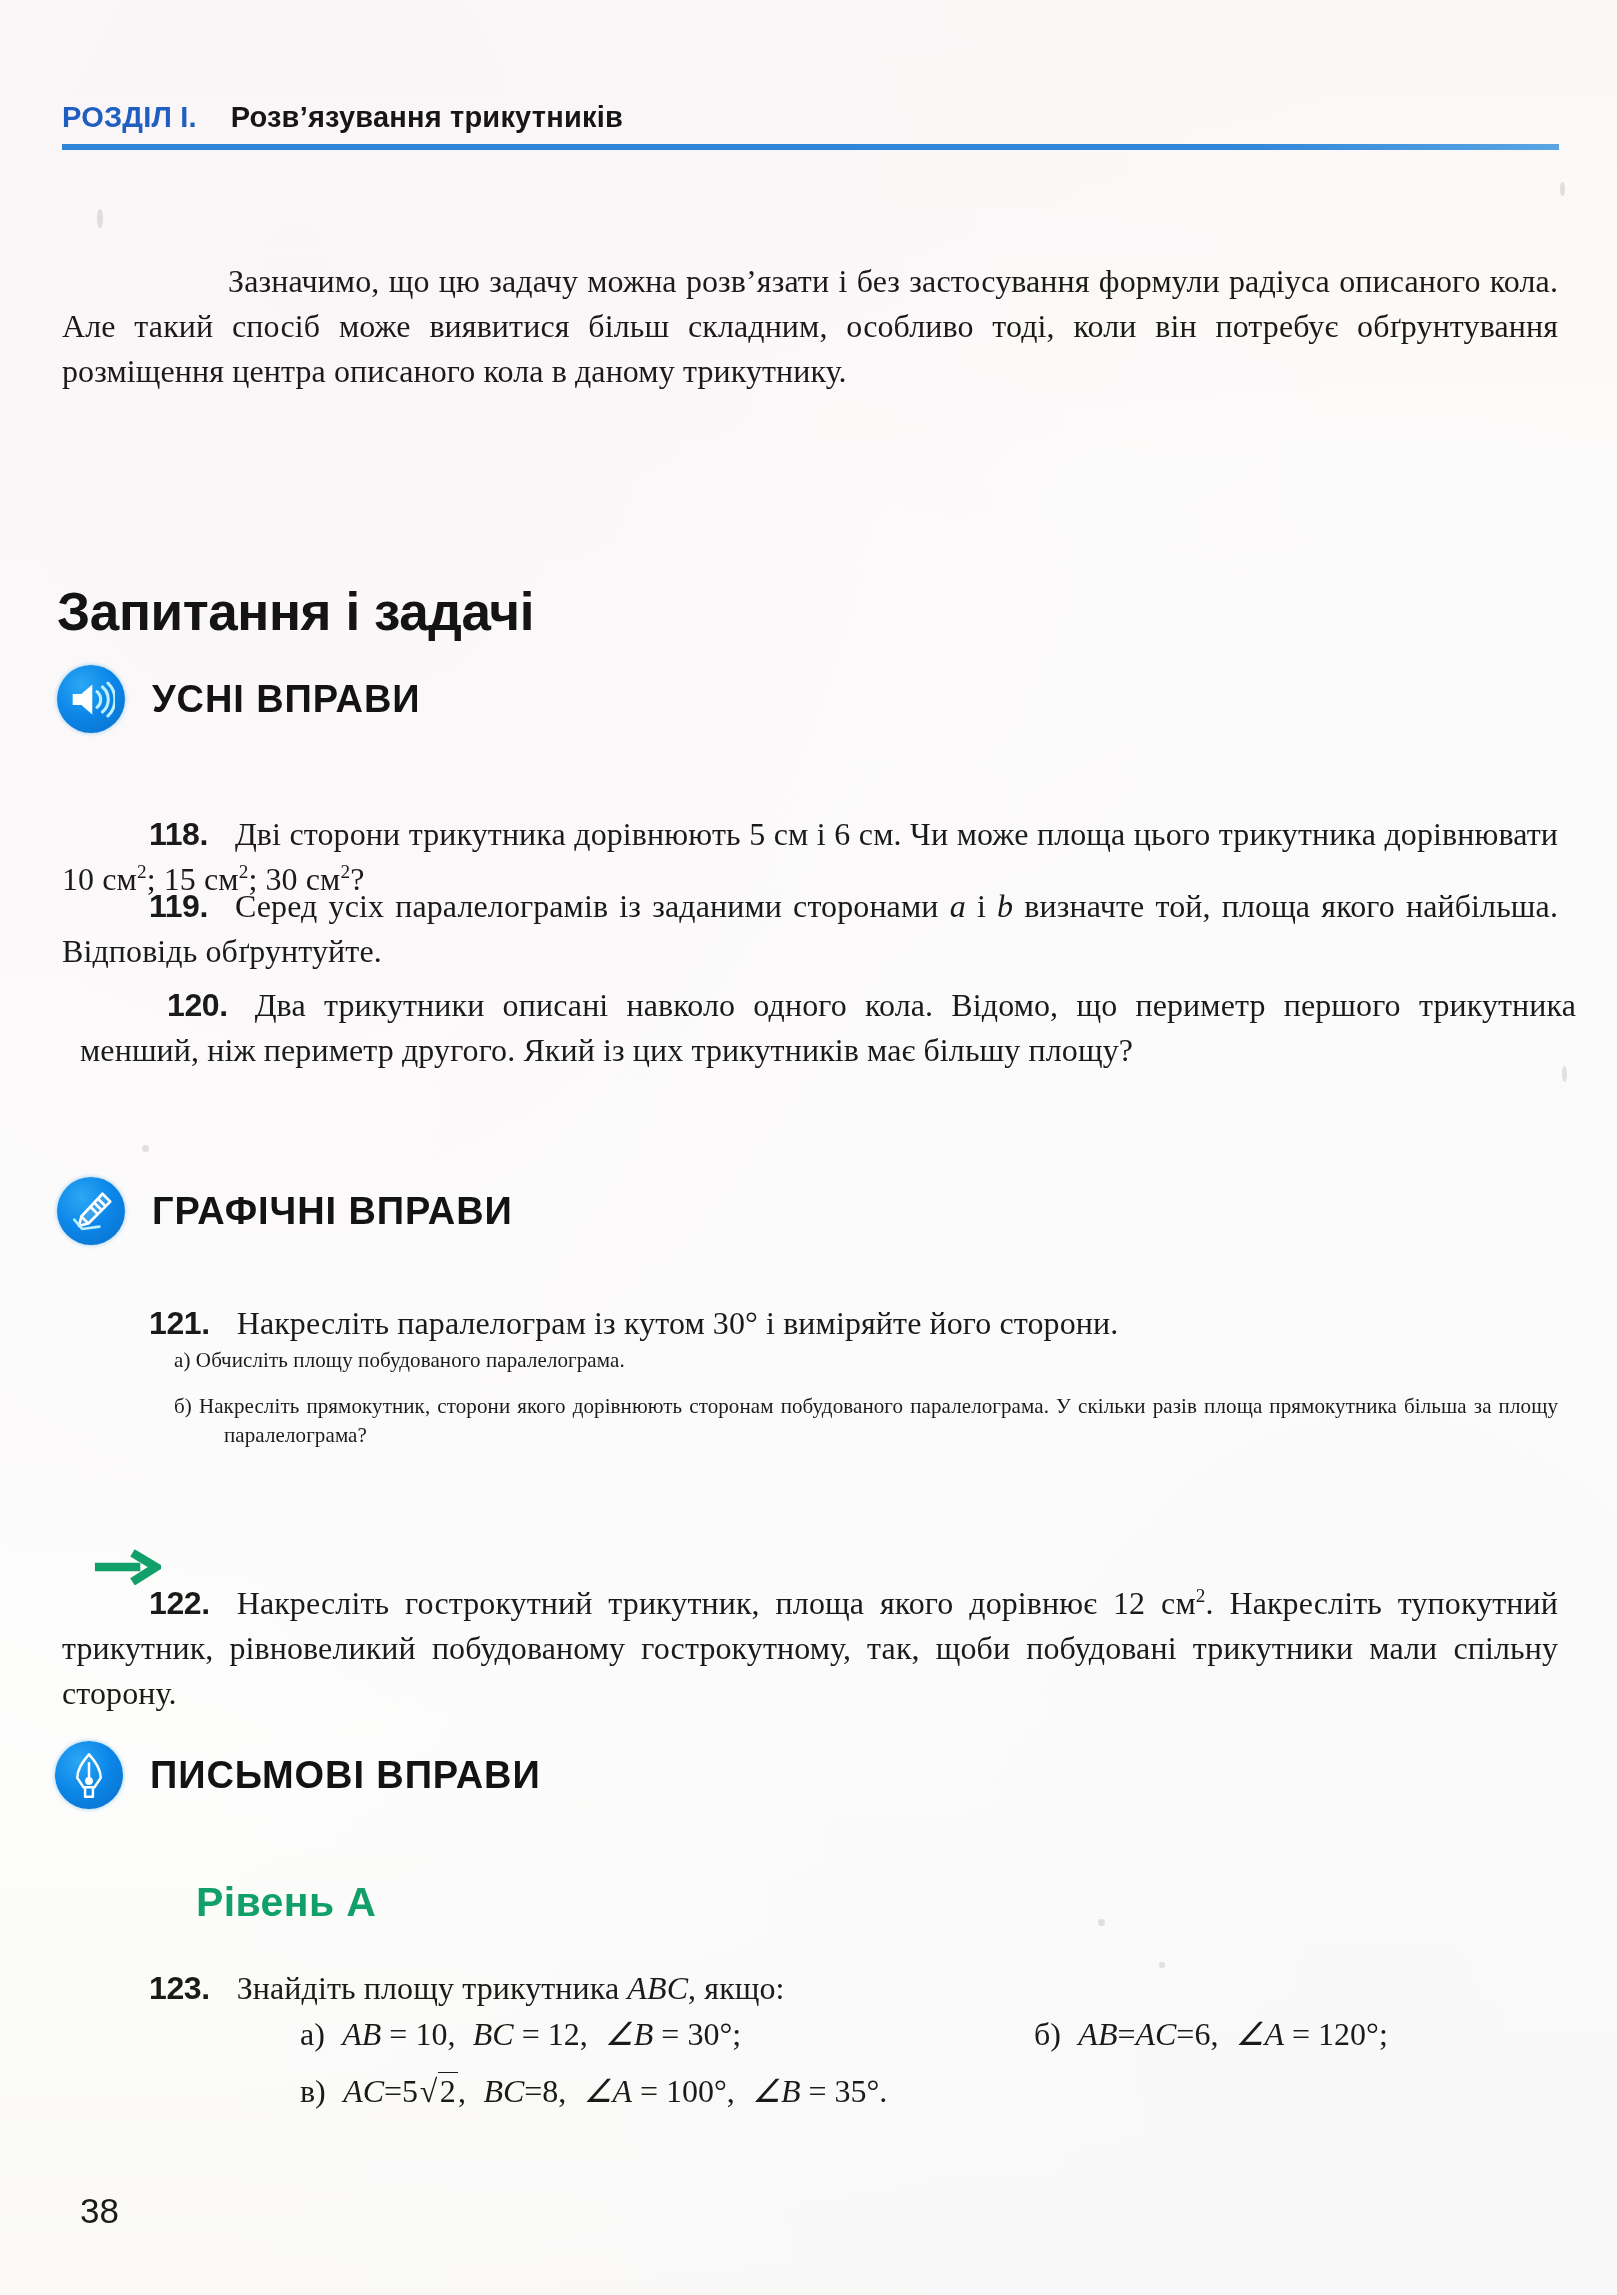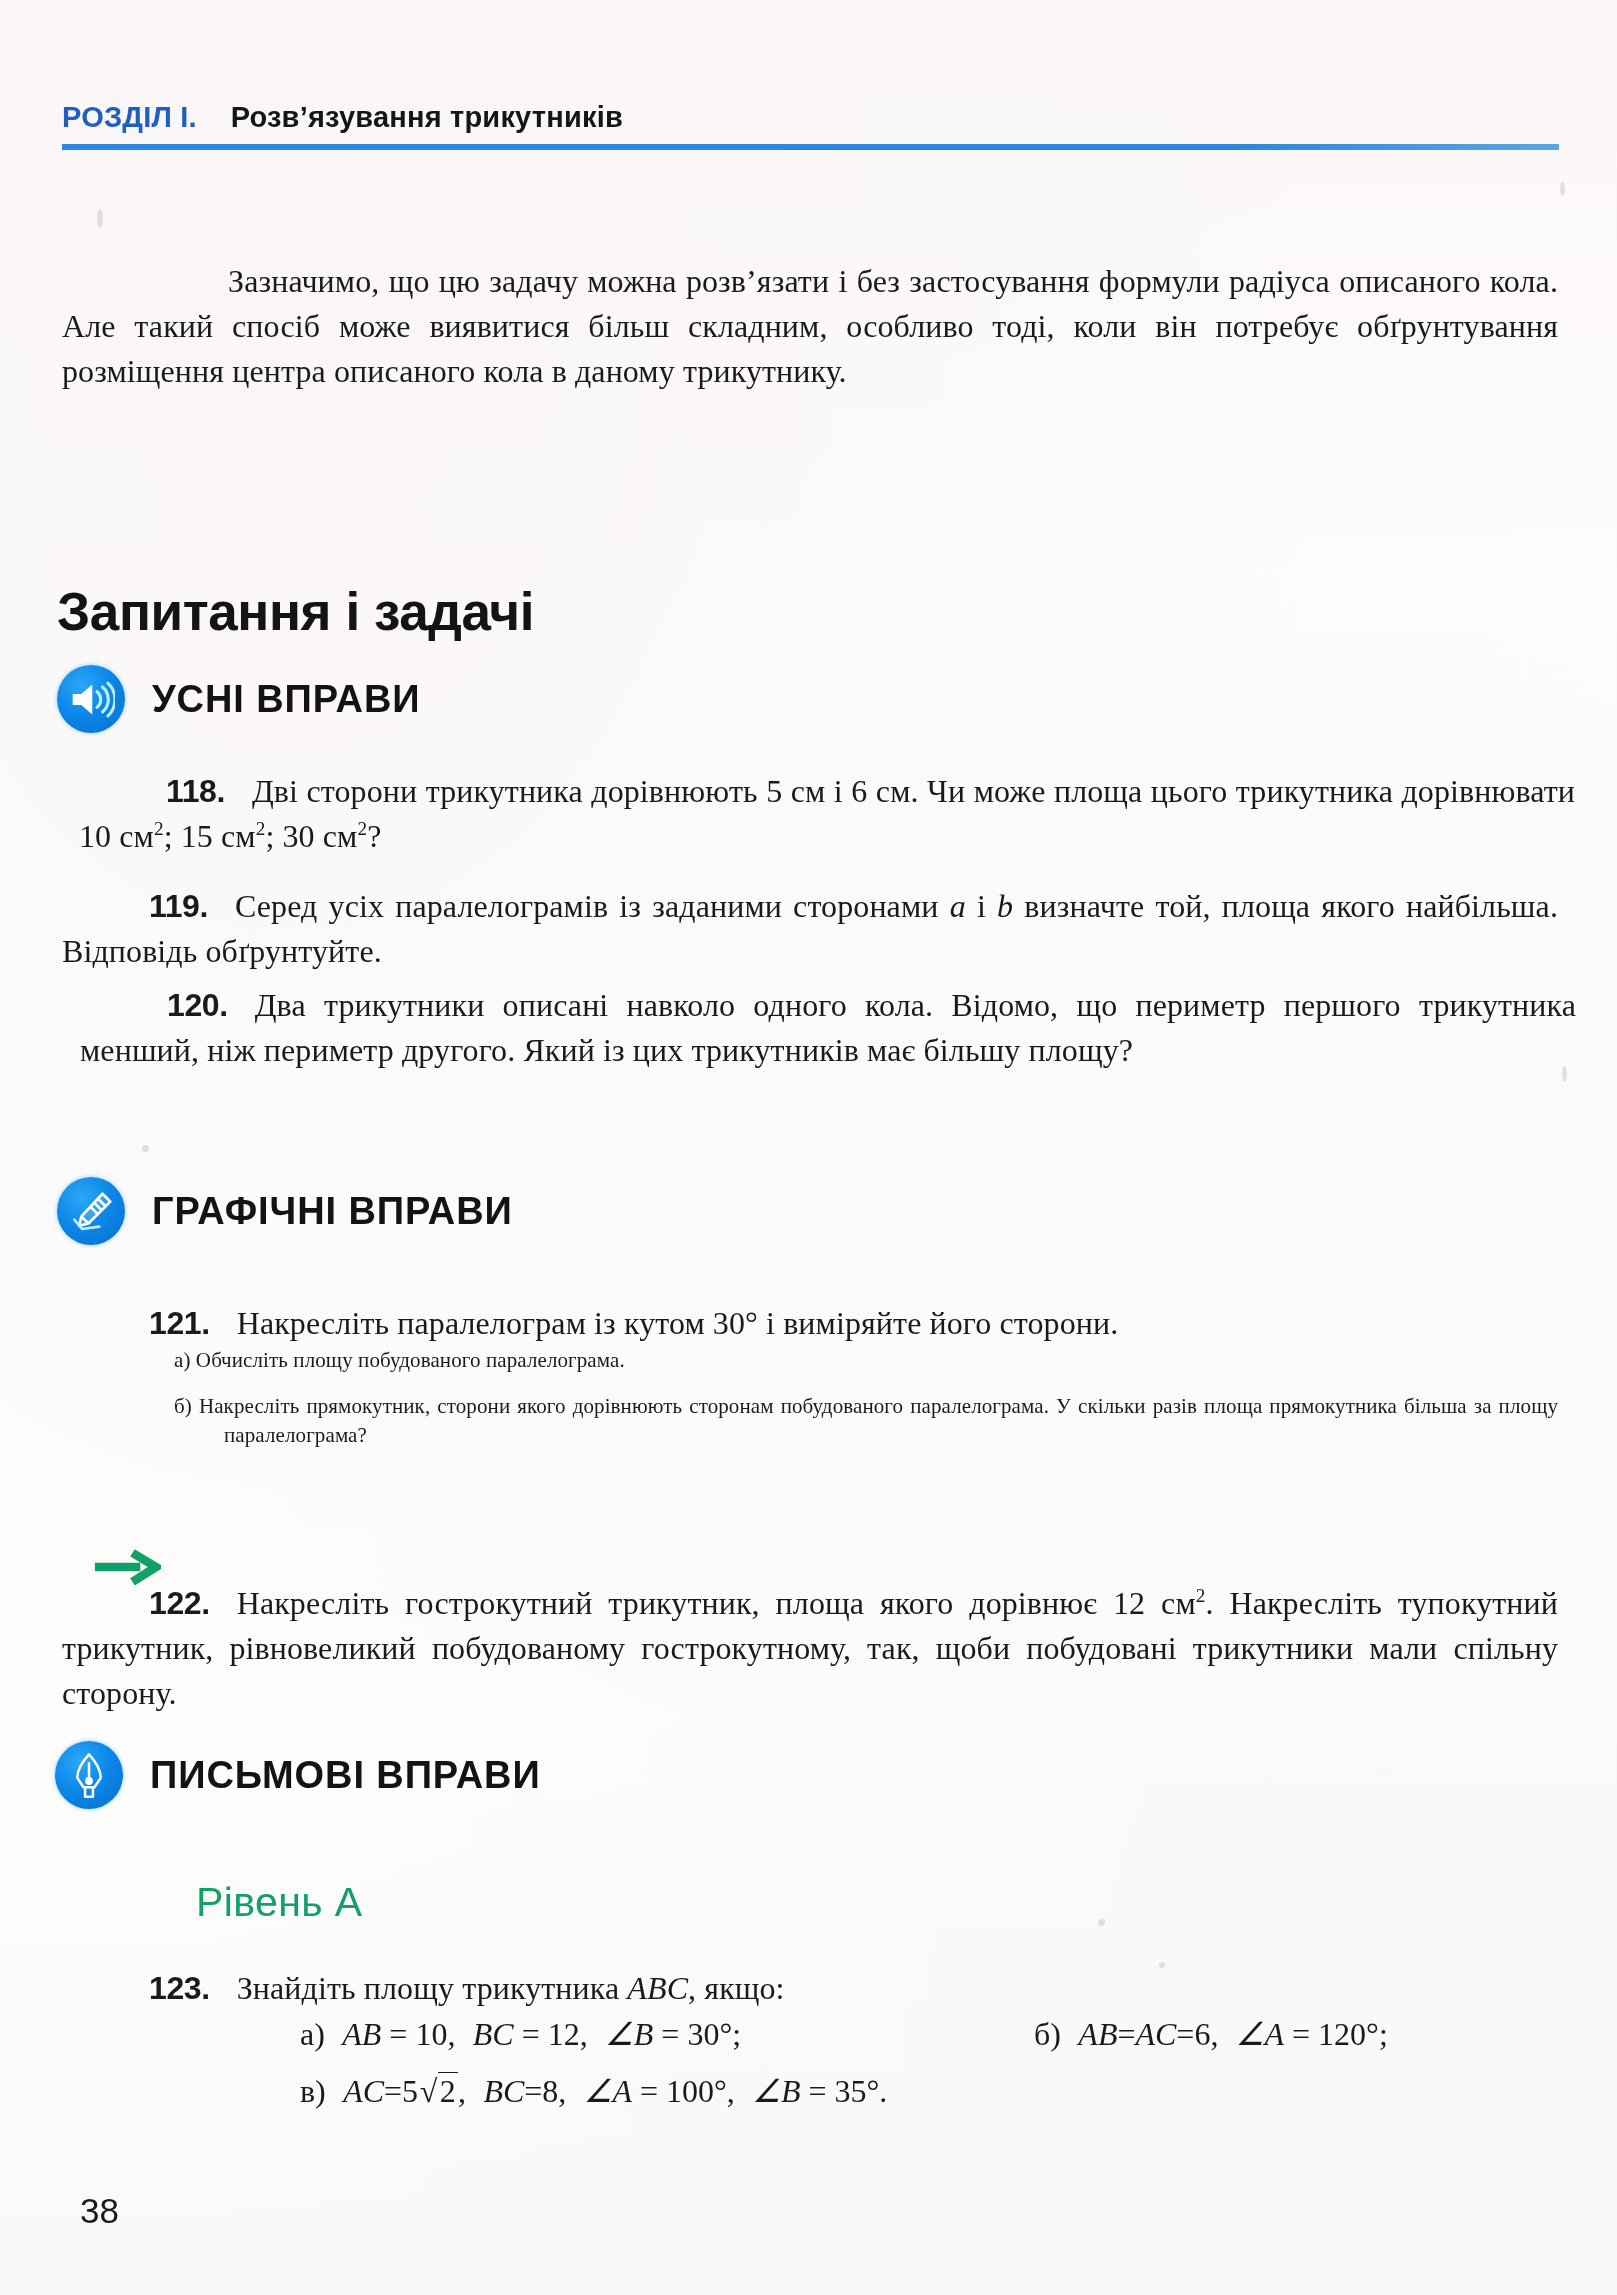--- a/index.html
+++ b/index.html
@@ -148,21 +148,21 @@
   .arrow-marker {
     position: absolute;
     width: 68px;
     height: 36px;
   }
 
   
   .level-title {
     position: absolute;
     font-family: "Liberation Sans", sans-serif;
-    font-weight: normal;
+    font-weight: bold;
     font-size: 41px;
     color: #12a06a;
     letter-spacing: 0.4px;
   }
 
   
   .formula-row {
     position: absolute;
     width: 1390px;
     font-size: 32px;
@@ -229,21 +229,21 @@
       <svg width="47" height="41" viewBox="0 0 60 52">
         <path d="M6 19 h11 L31 7 v38 L17 33 H6 Z" fill="#ffffff"></path>
         <path d="M37 16 a13 13 0 0 1 0 20" stroke="#bdf0ff" stroke-width="4" fill="none" stroke-linecap="round"></path>
         <path d="M44 10 a21 21 0 0 1 0 32" stroke="#bdf0ff" stroke-width="4" fill="none" stroke-linecap="round"></path>
         <path d="M51 5 a29 29 0 0 1 0 42" stroke="#bdf0ff" stroke-width="4" fill="none" stroke-linecap="round"></path>
       </svg>
     </span>
     <span class="subsec-label">УСНІ ВПРАВИ</span>
   </div>
 
-  <div class="ex" style="left:62px; top:769px;margin-left:17px;">
+  <div class="ex" style="left:62px; top:812px;">
     <span class="first-line-indent"></span><span class="ex-num">118.</span><span class="gap-md"></span><span>Дві сторони трикутника дорівнюють 5 см і 6 см. Чи може площа цього трикутника дорівнювати 10 см</span><sup>2</sup><span>; 15 см</span><sup>2</sup><span>; 30 см</span><sup>2</sup><span>?</span>
   </div>
 
   <div class="ex" style="left:62px; top:884px;">
     <span class="first-line-indent"></span><span class="ex-num">119.</span><span class="gap-md"></span><span>Серед усіх паралелограмів із заданими сторонами </span><i>a</i><span> і </span><i>b</i><span> визначте той, площа якого найбільша. Відповідь обґрунтуйте.</span>
   </div>
 
   <div class="ex" style="left:80px; top:983px;">
     <span class="first-line-indent"></span><span class="ex-num">120.</span><span class="gap-md"></span><span>Два трикутники описані навколо одного кола. Відомо, що периметр першого трикутника менший, ніж периметр другого. Який із цих трикутників має більшу площу?</span>
   </div>

